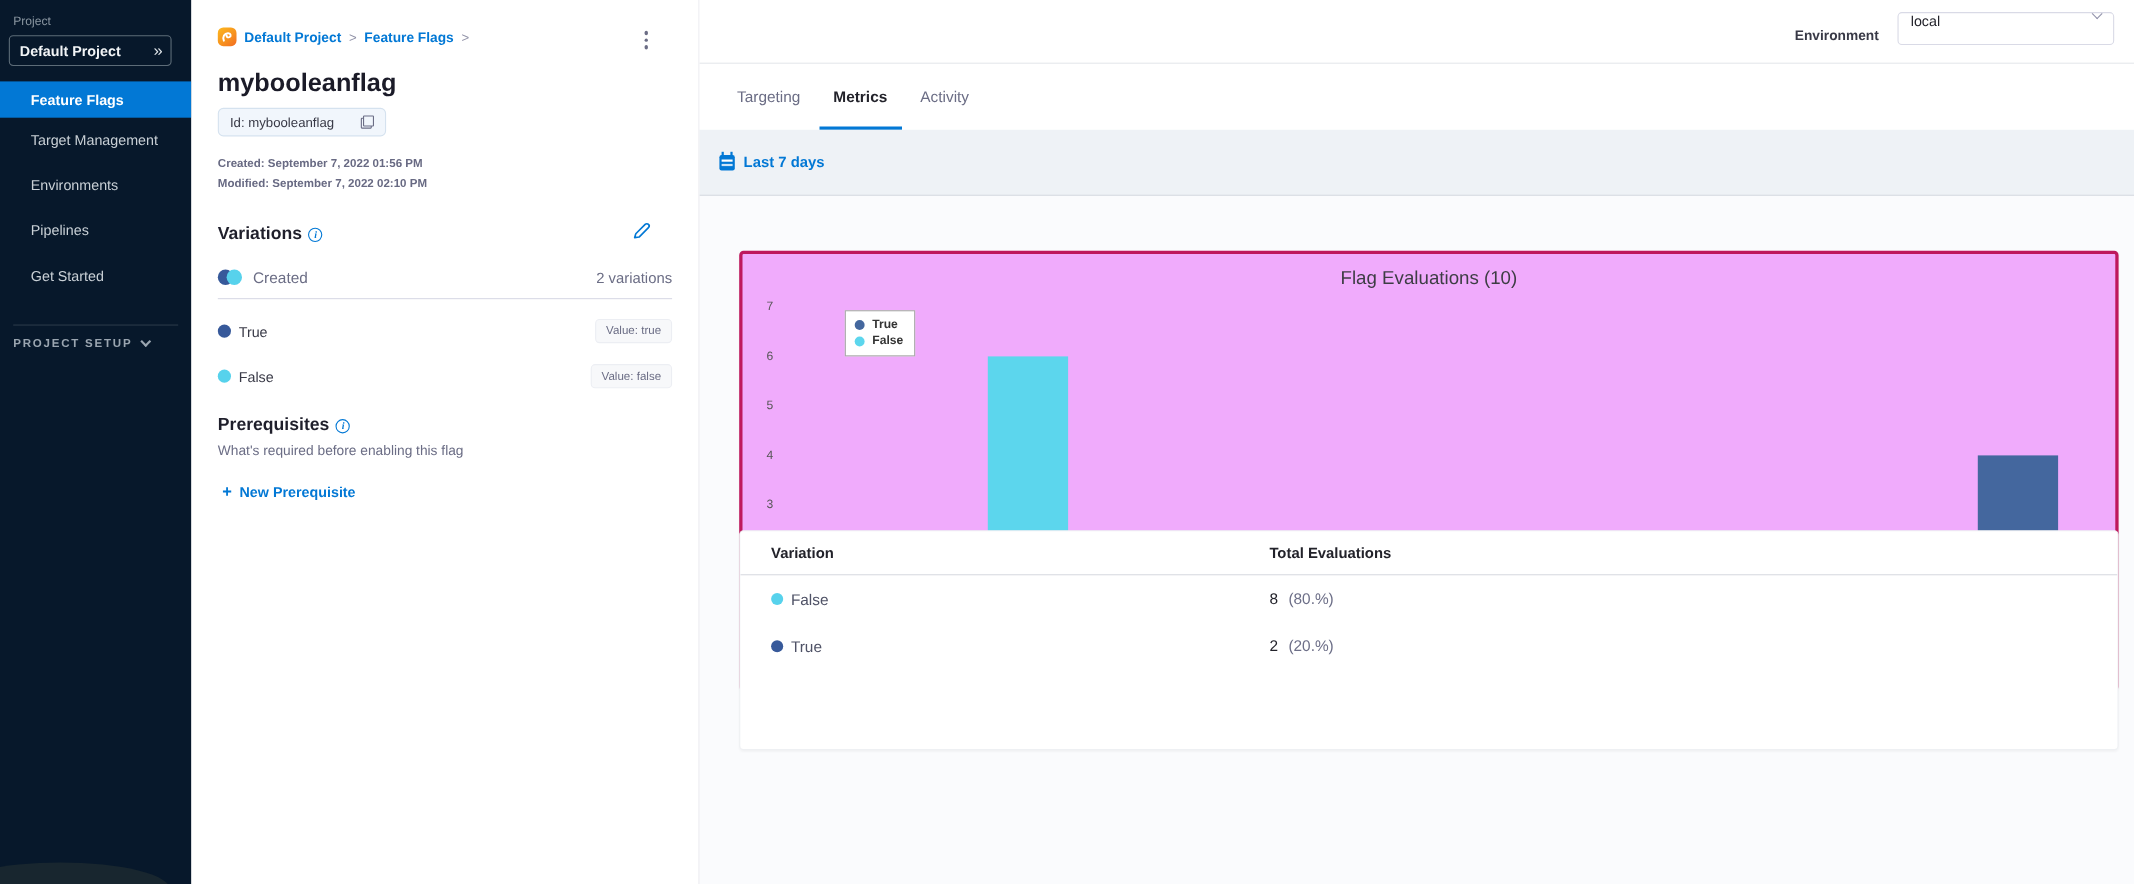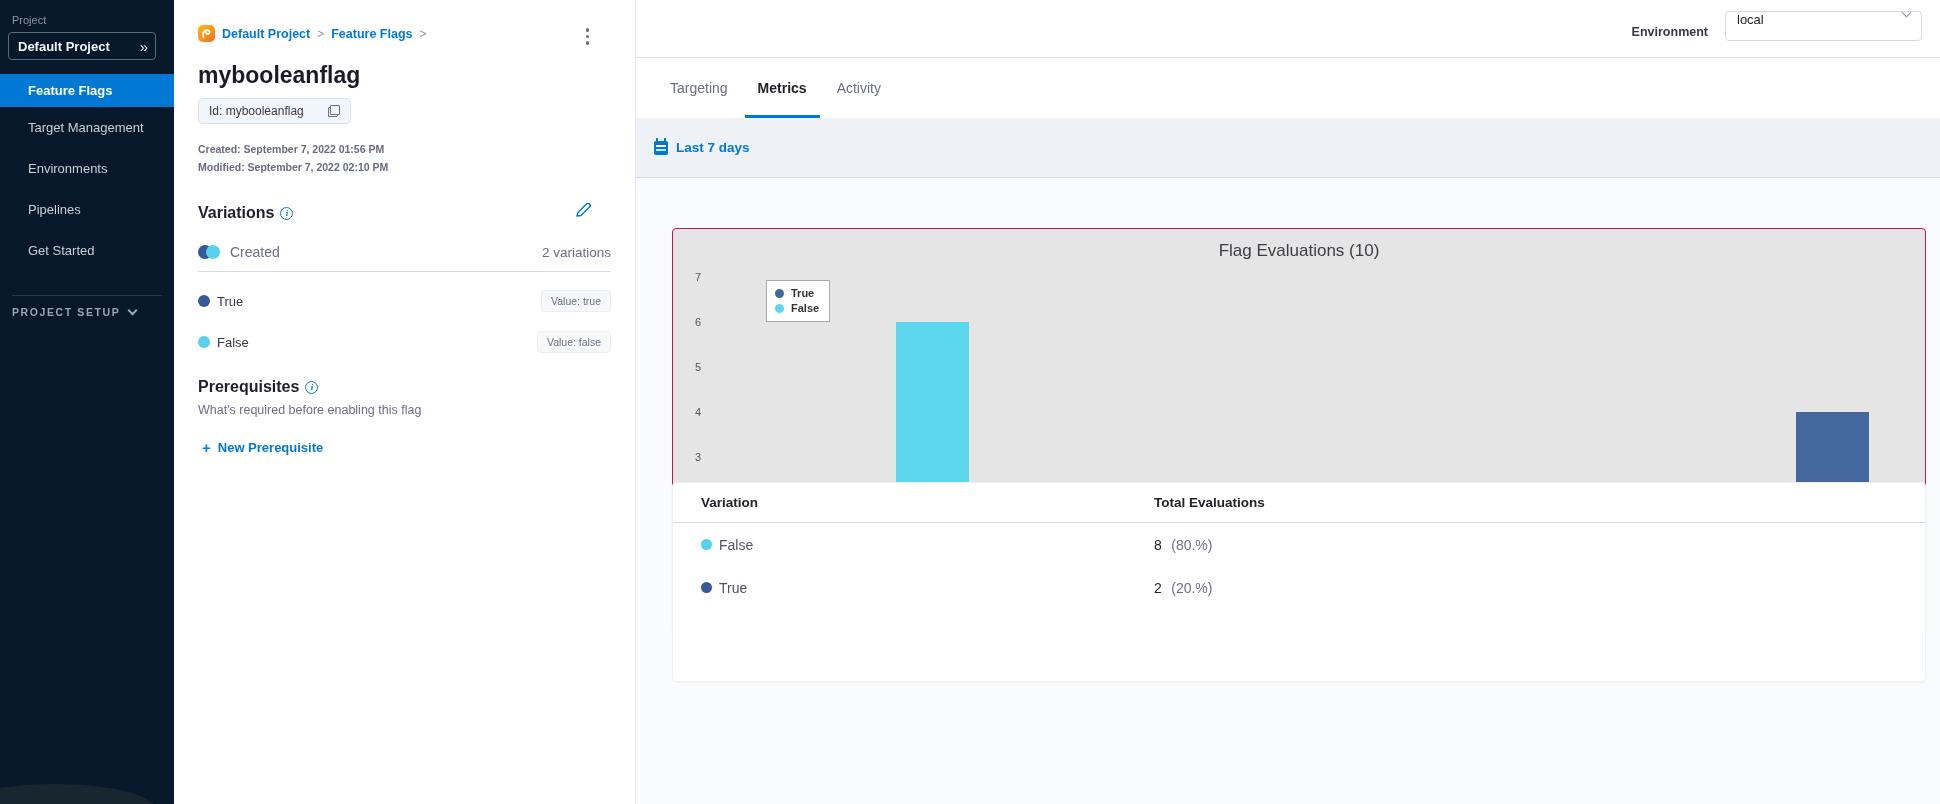--- a/index.html
+++ b/index.html
@@ -80,22 +80,22 @@
   .tab.active { color:#22222a; font-weight:bold; border-bottom-color:#0278d5; }
   .rp-toolbar { position:absolute; left:0; top:118px; right:0; height:60px; background:#eef2f6; border-bottom:1px solid #d8dbe1;
     display:flex; align-items:center; padding-left:18px; }
   .daterange { display:flex; align-items:center; gap:8px; cursor:pointer; }
   .daterange .lbl { font-size:13.5px; font-weight:600; color:#0278d5; }
   .cal-icon { position:relative; width:14px; height:14px; background:#0278d5; border-radius:2px; }
   .cal-icon:before { content:""; position:absolute; left:2px; top:-3px; width:2px; height:4px; background:#0278d5; box-shadow:8px 0 0 #0278d5; }
   .cal-icon:after { content:""; position:absolute; left:2px; top:4px; width:10px; height:2px; background:#fff; box-shadow:0 4px 0 rgba(255,255,255,0.8); }
 
   
-  .chart-card { position:absolute; left:36px; top:228px; width:1254px; height:400px; background:#e5e5e5;
-    border:1px solid #be185d; border-radius:4px; box-shadow:0 1px 2px rgba(40,41,61,0.04); }
+  .chart-card { position:absolute; left:36px; top:228px; width:1254px; height:400px; background:#f0abfc;
+    border:3px solid #be185d; border-radius:4px; box-shadow:0 1px 2px rgba(40,41,61,0.04); }
   .chart-title { position:absolute; left:0; right:0; top:12px; text-align:center; font-size:17px; color:#3d3d44; }
   .legend { position:absolute; left:93px; top:51px; background:#fff; border:1px solid #a9a9a9; padding:5px 10px 5px 8px; }
   .legend-row { display:flex; align-items:center; gap:7px; line-height:15px; }
   .legend-row .d { width:9px; height:9px; border-radius:50%; }
   .legend-row .t { font-size:11px; font-weight:bold; color:#333; }
   .plot { position:absolute; left:34px; top:48px; width:1204px; height:315px; }
   .plot .baseline { position:absolute; left:0; bottom:-1px; width:100%; height:1px; background:#ccd9ec; }
   .ytick { position:absolute; left:-30px; width:24px; text-align:right; font-size:11px; color:#555; }
   .xlabel { position:absolute; top:323px; width:150px; text-align:center; font-size:11.5px; color:#555; }
   .bar-seg { position:absolute; width:73px; }

